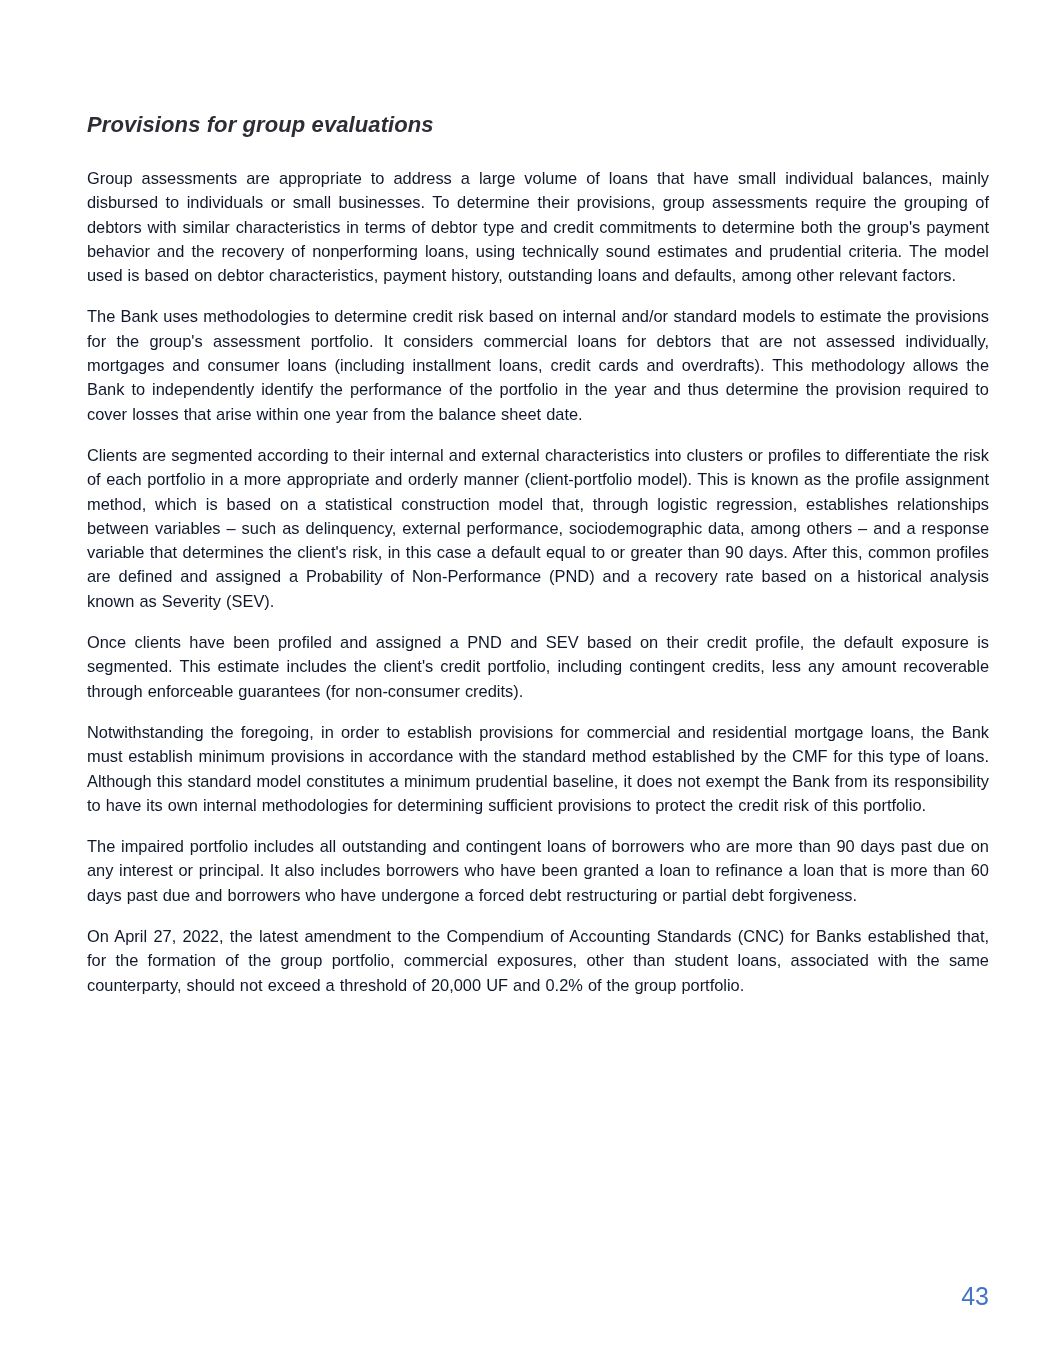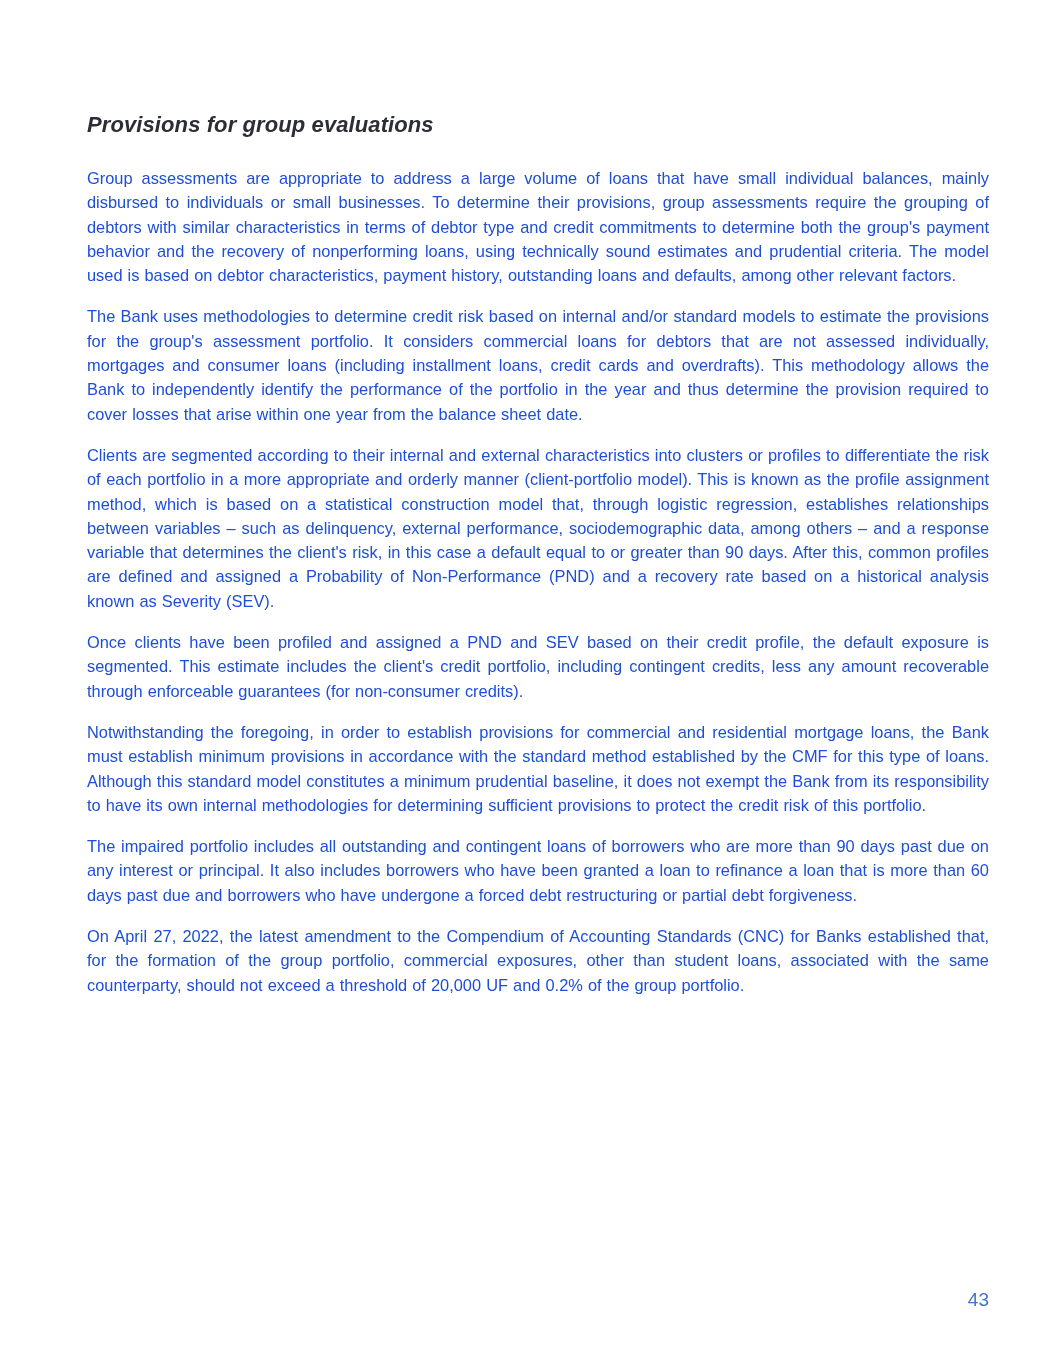--- a/index.html
+++ b/index.html
@@ -26,30 +26,30 @@
     font-size: 22px;
     font-weight: bold;
     font-style: italic;
     color: #2d2d35;
     margin: 0 0 28px 0;
     letter-spacing: 0.1px;
   }
   .doc-paragraph {
     font-size: 16.4px;
     line-height: 24.3px;
-    color: #1d4ed8;
+    color: #0f172a;
     text-align: justify;
     margin: 0 0 17px 0;
     word-spacing: 0.5px;
   }
   .page-number {
     position: absolute;
     right: 66px;
     bottom: 54px;
-    font-size: 19px;
+    font-size: 25px;
     color: #4472c4;
   }
 </style>
 </head>
 <body>
 
 <div class="page">
   <div class="content">
     <h1 class="doc-title">Provisions for group evaluations</h1>
 

